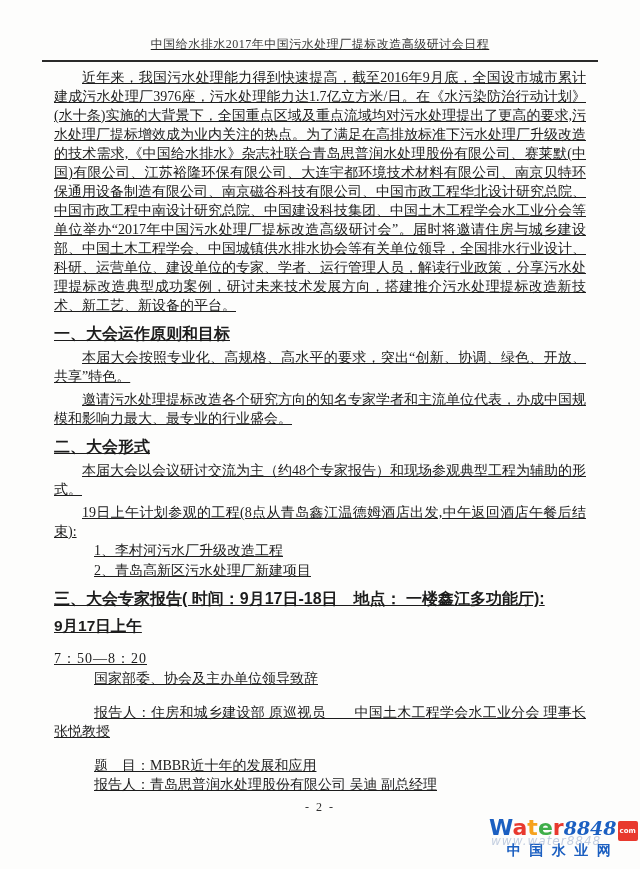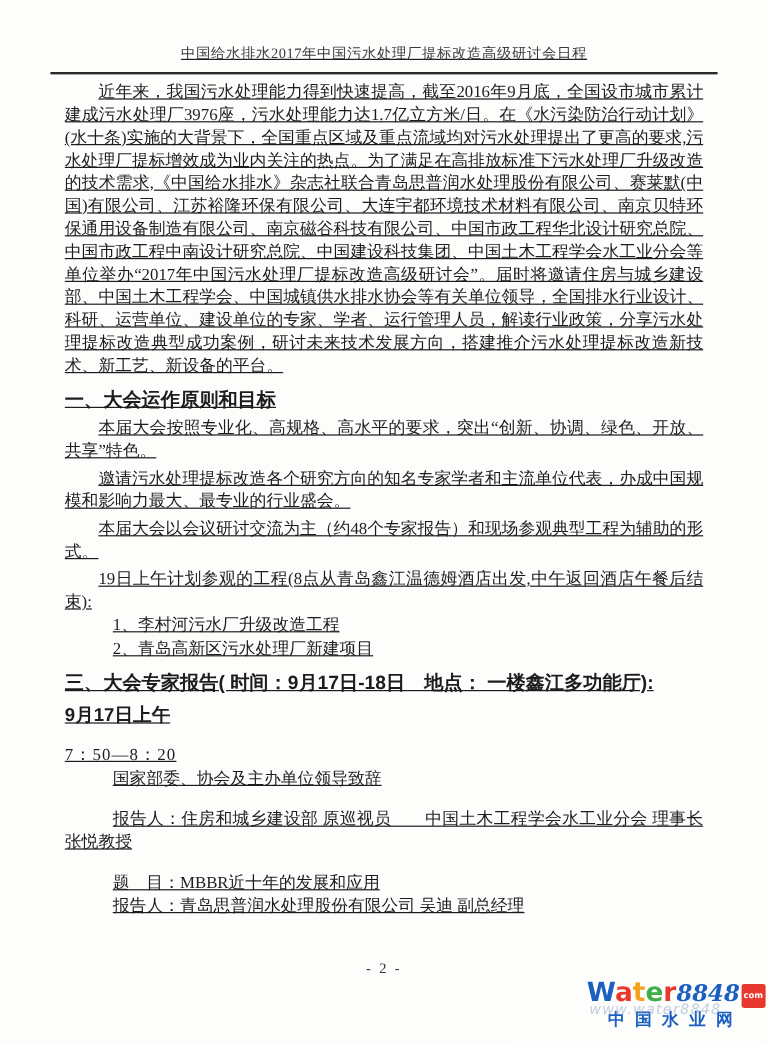--- a/index.html
+++ b/index.html
@@ -141,20 +141,21 @@
   </div>
 
   <div class="doc-body">
 
     <p class="para">近年来，我国污水处理能力得到快速提高，截至2016年9月底，全国设市城市累计建成污水处理厂3976座，污水处理能力达1.7亿立方米/日。在《水污染防治行动计划》(水十条)实施的大背景下，全国重点区域及重点流域均对污水处理提出了更高的要求,污水处理厂提标增效成为业内关注的热点。为了满足在高排放标准下污水处理厂升级改造的技术需求,《中国给水排水》杂志社联合青岛思普润水处理股份有限公司、赛莱默(中国)有限公司、江苏裕隆环保有限公司、大连宇都环境技术材料有限公司、南京贝特环保通用设备制造有限公司、南京磁谷科技有限公司、中国市政工程华北设计研究总院、中国市政工程中南设计研究总院、中国建设科技集团、中国土木工程学会水工业分会等单位举办“2017年中国污水处理厂提标改造高级研讨会”。届时将邀请住房与城乡建设部、中国土木工程学会、中国城镇供水排水协会等有关单位领导，全国排水行业设计、科研、运营单位、建设单位的专家、学者、运行管理人员，解读行业政策，分享污水处理提标改造典型成功案例，研讨未来技术发展方向，搭建推介污水处理提标改造新技术、新工艺、新设备的平台。</p>
 
     <div class="sec-title">一、大会运作原则和目标</div>
     <p class="para">本届大会按照专业化、高规格、高水平的要求，突出“创新、协调、绿色、开放、共享”特色。</p>
     <p class="para">邀请污水处理提标改造各个研究方向的知名专家学者和主流单位代表，办成中国规模和影响力最大、最专业的行业盛会。</p>
 
+    <div class="sec-title">二、大会形式</div>
     <p class="para">本届大会以会议研讨交流为主（约48个专家报告）和现场参观典型工程为辅助的形式。</p>
     <p class="para">19日上午计划参观的工程(8点从青岛鑫江温德姆酒店出发,中午返回酒店午餐后结束):</p>
     <div class="list-line">1、李村河污水厂升级改造工程</div>
     <div class="list-line">2、青岛高新区污水处理厂新建项目</div>
 
     <div class="sec-title">三、大会专家报告( 时间：9月17日-18日　地点： 一楼鑫江多功能厅):</div>
 
     <div class="session-title">9月17日上午</div>
 
     <div class="slot">

